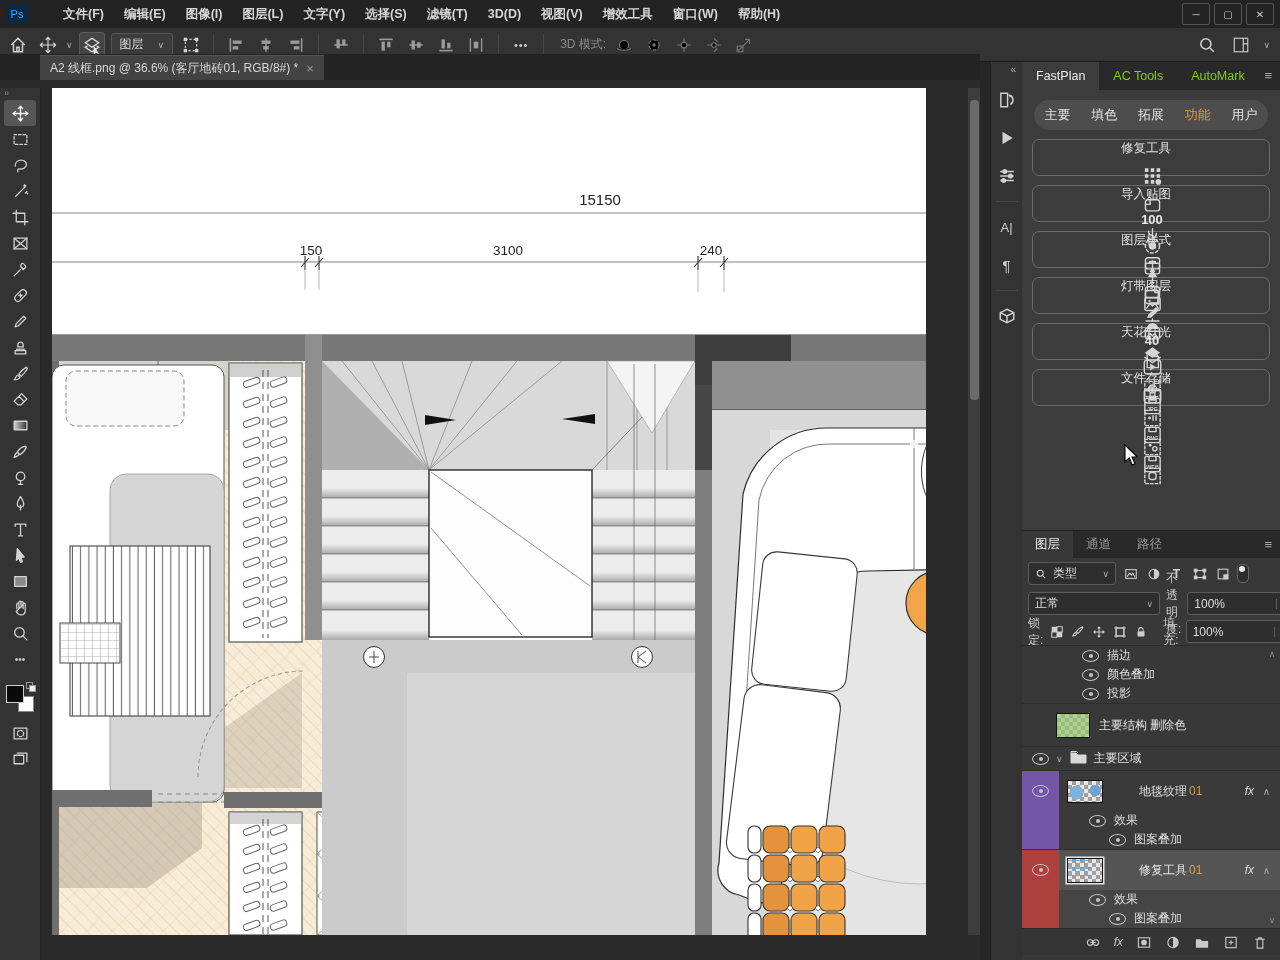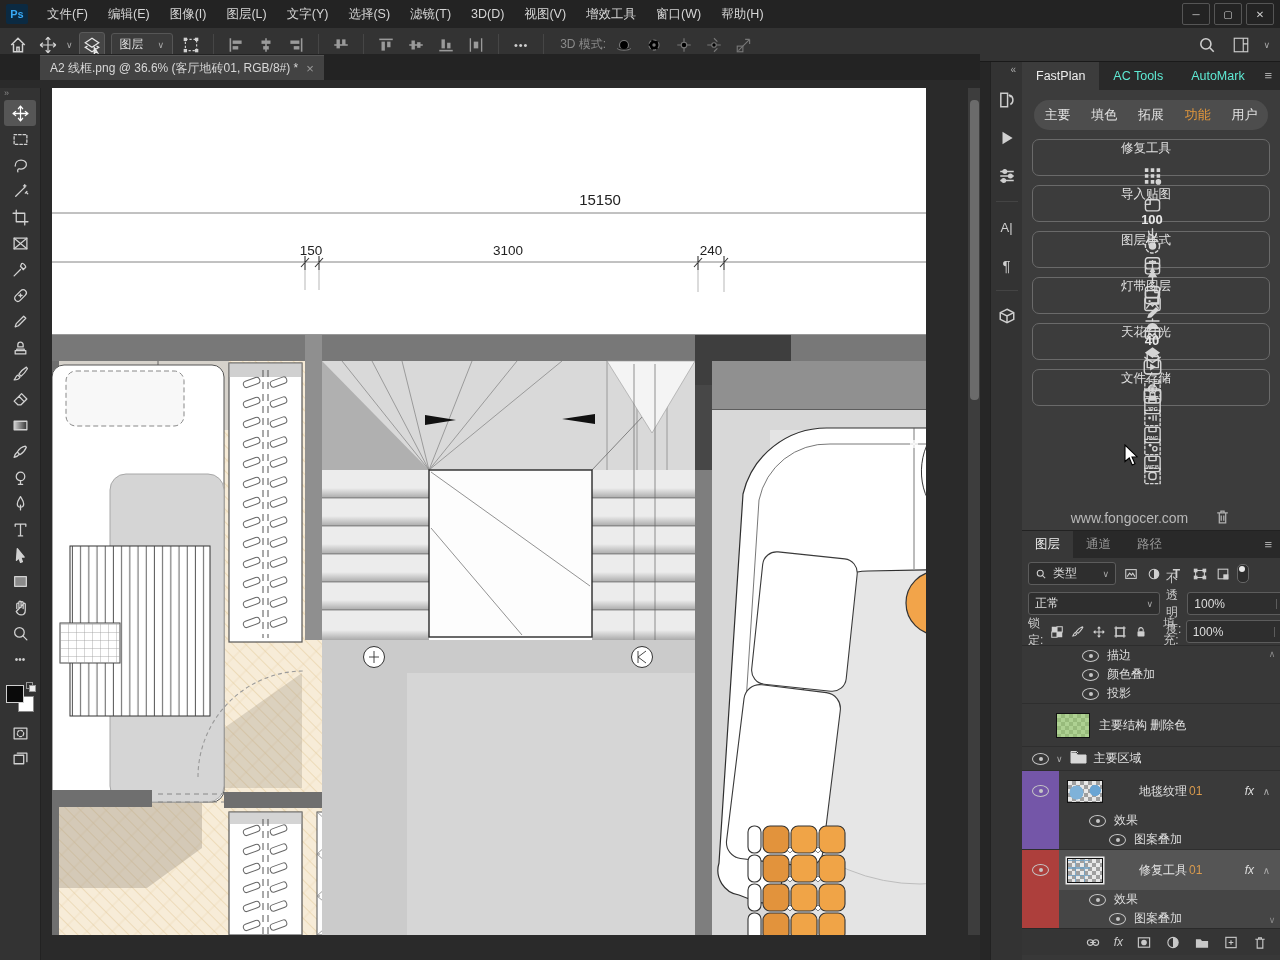--- a/index.html
+++ b/index.html
@@ -2,23 +2,23 @@
 <html><head>
 <meta charset="utf-8">
 <style>
   html,body{margin:0;padding:0;background:#111;}
   #app{position:relative;width:1280px;height:960px;background:#2a2a2a;overflow:hidden;
        font-family:"Liberation Sans","DejaVu Sans",sans-serif;color:#ccc;font-size:12px;
        -webkit-font-smoothing:antialiased;}
   
   #menubar{position:absolute;left:0;top:0;width:1280px;height:28px;background:#232323;
            display:flex;align-items:center;gap:2px;border-bottom:1px solid #191919;}
-  .ps-logo{width:22px;height:20px;margin:0 8px 0 6px;background:#0b2a42;color:#39a9f5;
-           font-weight:bold;font-size:11px;display:flex;align-items:center;justify-content:center;border-radius:2px;}
-  .menu-item{padding:0 9px;height:28px;display:flex;align-items:center;color:#d6d6d6;font-size:12.5px;cursor:default;}
+  .ps-logo{width:22px;height:20px;margin:0 24px 0 6px;background:#0b2a42;color:#39a9f5;
+           font-weight:normal;font-size:11px;display:flex;align-items:center;justify-content:center;border-radius:2px;}
+  .menu-item{padding:0 9px;height:28px;display:flex;align-items:center;color:#d6d6d6;font-size:12.5px;cursor:default;font-weight:bold;}
   #win-controls{position:absolute;right:6px;top:0;height:28px;display:flex;align-items:center;gap:4px;}
   .winbtn{width:26px;height:20px;display:flex;align-items:center;justify-content:center;color:#cfcfcf;
           border:1px solid #555;border-radius:2px;font-size:10px;}
   
   #optionsbar{position:absolute;left:0;top:28px;width:1280px;height:34px;background:#333333;
               border-bottom:1px solid #1a1a1a;display:flex;align-items:center;gap:6px;padding-left:6px;box-sizing:border-box;}
   .obicon{display:flex;align-items:center;justify-content:center;width:24px;height:24px;}
   .obicon svg{width:18px;height:18px;}
   .ob-sep{width:1px;height:22px;background:#464646;margin:0 4px;}
   .ob-pressed{background:#454545;border:1px solid #5a5a5a;border-radius:3px;}
@@ -62,21 +62,21 @@
   #dock{position:absolute;left:990px;top:62px;width:32px;height:898px;background:#333333;border-left:1px solid #222;
         display:flex;flex-direction:column;align-items:center;box-sizing:border-box;}
   .dock-head{align-self:flex-end;color:#aaa;font-size:10px;padding:2px 6px 6px 0;}
   .dock-ico{width:26px;height:30px;display:flex;align-items:center;justify-content:center;color:#d0d0d0;margin:4px 0;}
   .dock-ico svg{width:18px;height:18px;stroke:#d0d0d0;fill:none;stroke-width:1.3;}
   .dock-sep{width:22px;height:1px;background:#444;margin:6px 0;}
   
   #rightcol{position:absolute;left:1022px;top:62px;width:258px;height:898px;background:#3c3c3c;}
   
   #fp-tabs{height:28px;background:#292929;display:flex;align-items:stretch;position:relative;}
-  .fp-tab{padding:0 14px;display:flex;align-items:center;font-size:12.5px;color:#5eead4;}
+  .fp-tab{padding:0 14px;display:flex;align-items:center;font-size:12.5px;color:#84cc16;}
   .fp-tab.active{background:#3c3c3c;color:#eee;}
   .fp-menu{position:absolute;right:8px;top:6px;color:#aaa;font-size:13px;}
   #fp-body{position:relative;height:440px;background:#3c3c3c;}
   #fp-subtabs{margin:10px 12px 0 12px;height:30px;background:#4d4d4d;border-radius:15px;display:flex;
               align-items:center;justify-content:space-around;font-size:13px;color:#e2e2e2;}
   .fp-subtab.active{color:#e2973c;}
   .fp-section{margin:9px 10px 0 10px;height:37px;border:1px solid #6a6a6a;border-radius:7px;
               display:flex;align-items:center;padding:0 8px 0 10px;gap:9px;box-sizing:border-box;flex-direction:column;}
   .fp-label{font-size:12.5px;color:#e0e0e0;width:62px;}
   .fp-val{color:#e8e8e8;font-size:13px;font-weight:bold;}
@@ -916,26 +916,20 @@
           </div>
         <div class="fpicon">
             <svg viewBox="0 0 17 17">
               <rect x="2" y="2" width="13" height="13" rx="1.8"></rect>
               <rect x="5.5" y="2" width="6" height="3.6"></rect>
               <text x="8.5" y="12.6" font-size="4.6" font-weight="bold" text-anchor="middle" fill="#d5d5d5" stroke="none">WEB</text>
             </svg>
           </div>
       </div>
 
-      <div id="fp-site">
-        <span class="site">www.fongocer.com</span>
-        <span><svg viewBox="0 0 16 16" width="17" height="17" style="stroke:#b0b0b0;fill:none;stroke-width:1.2;">
-              <path d="M3 4.5h10M5 4.5V14h6V4.5M6.5 4.5V3h3v1.5M6.8 7v5M9.2 7v5"></path>
-            </svg></span>
-      </div>
     </div>
 
     <div id="layers">
       <div id="ly-tabs">
         <div class="ly-tab active">图层</div>
         <div class="ly-tab">通道</div>
         <div class="ly-tab">路径</div>
         <div class="fp-menu">≡</div>
       </div>
 

